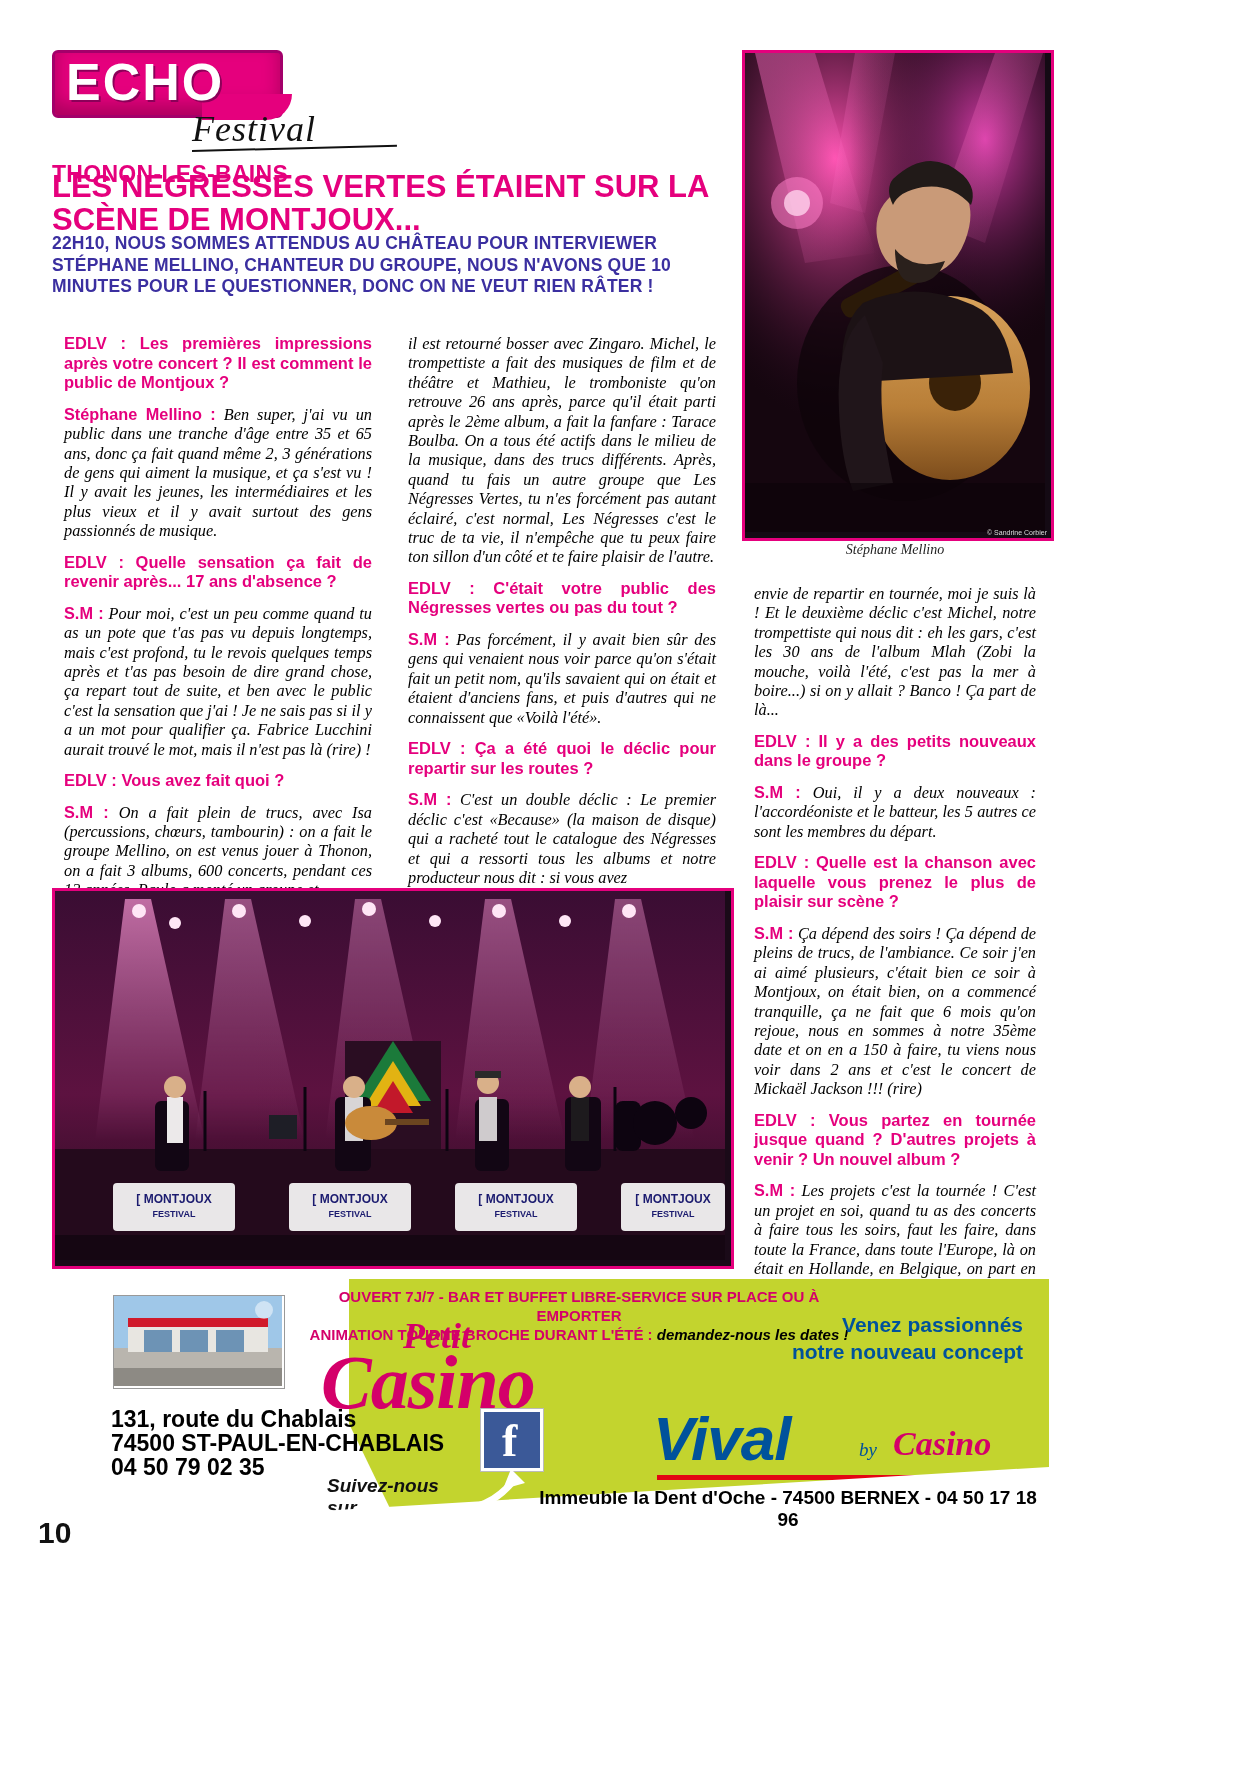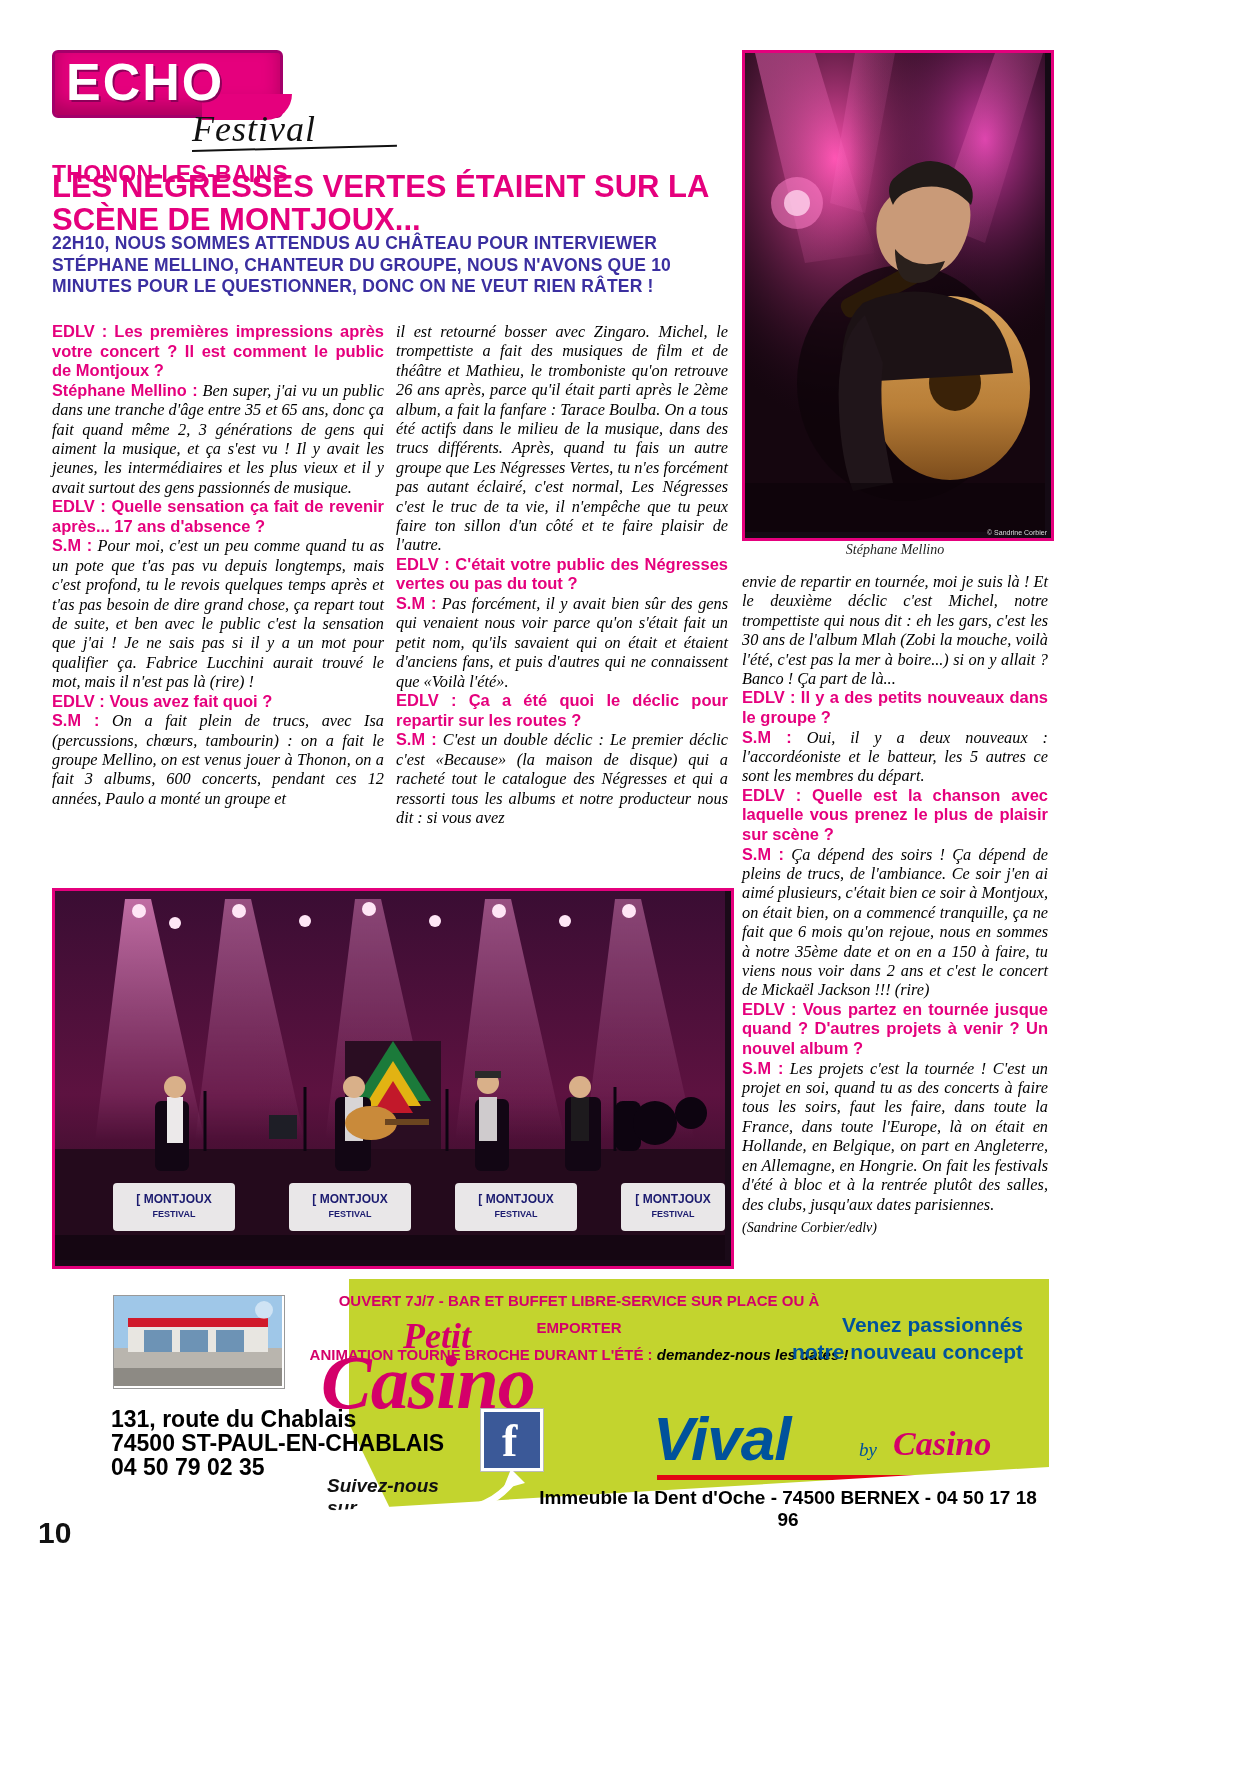--- a/index.html
+++ b/index.html
@@ -28,21 +28,21 @@
   
   .photo-mellino{position:absolute;left:742px;top:50px;width:306px;height:485px;border:3px solid #e5007d;
                  overflow:hidden;background:#140a14;}
   .photo-caption{position:absolute;left:742px;top:542px;width:306px;text-align:center;font-family:"Liberation Serif",serif;
                  font-style:italic;font-size:14px;color:#222;}
   .credit{position:absolute;right:4px;bottom:2px;font-size:7px;color:#ddd;font-family:"Liberation Sans",sans-serif;}
 
   
   .col{position:absolute;font-family:"Liberation Serif",serif;font-size:16.3px;line-height:19.4px;
        text-align:justify;color:#000;font-style:italic;}
-  .col p{margin:0;}
+  .col p{margin:12px;}
   .q{color:#e5007d;font-family:"Liberation Sans",sans-serif;font-style:normal;font-weight:bold;
      font-size:16.5px;line-height:19.6px;}
   .spk{color:#e5007d;font-family:"Liberation Sans",sans-serif;font-style:normal;font-weight:bold;}
 
   #col1{left:52px;top:322px;width:332px;}
   #col2{left:396px;top:322px;width:332px;}
   #col3{left:742px;top:572px;width:306px;}
 
   .signature{font-family:"Liberation Serif",serif;font-style:italic;font-size:14px;margin-top:4px;}
 
@@ -52,21 +52,21 @@
 
   
   .advert{position:absolute;left:52px;top:1278px;width:996px;height:248px;overflow:hidden;background:#fff;
           border:1px solid #ffffff;}
   .ad-green{position:absolute;right:0;top:0;width:700px;height:248px;background:#c3d42e;}
   .ad-green-slant{position:absolute;left:226px;top:0;width:0;height:0;border-style:solid;
                   border-width:248px 0 0 120px;border-color:transparent transparent transparent #ffffff;}
   .ad-white-slant{position:absolute;left:0;bottom:0;width:0;height:0;border-style:solid;
                   border-width:0 0 60px 996px;border-color:transparent transparent #ffffff transparent;}
   .ad-top-text{position:absolute;left:246px;top:8px;width:560px;text-align:center;font-size:15px;font-weight:bold;
-               color:#d4006a;line-height:27px;}
+               color:#d4006a;line-height:19px;}
   .ad-top-text .ital{font-style:italic;color:#000;font-weight:bold;}
   .ad-shop{position:absolute;left:60px;top:16px;width:170px;height:92px;border:1px solid #999;overflow:hidden;}
   .petit{position:absolute;left:350px;top:36px;font-family:"Liberation Serif",serif;font-style:italic;font-weight:bold;
          font-size:36px;color:#d4006a;}
   .casino-word{position:absolute;left:268px;top:60px;font-family:"Liberation Serif",serif;font-weight:bold;
                font-style:italic;font-size:76px;color:#d4006a;letter-spacing:-1px;}
   .ad-addr{position:absolute;left:58px;top:128px;font-size:23px;font-weight:bold;line-height:24px;color:#000;}
   .fb{position:absolute;left:428px;top:130px;width:56px;height:56px;background:#3b5998;border:3px solid #fff;
       box-shadow:0 0 0 1px #bbb;}
   .fb span{position:absolute;left:18px;top:2px;color:#fff;font-size:46px;font-weight:bold;font-family:"Liberation Serif",serif;}

